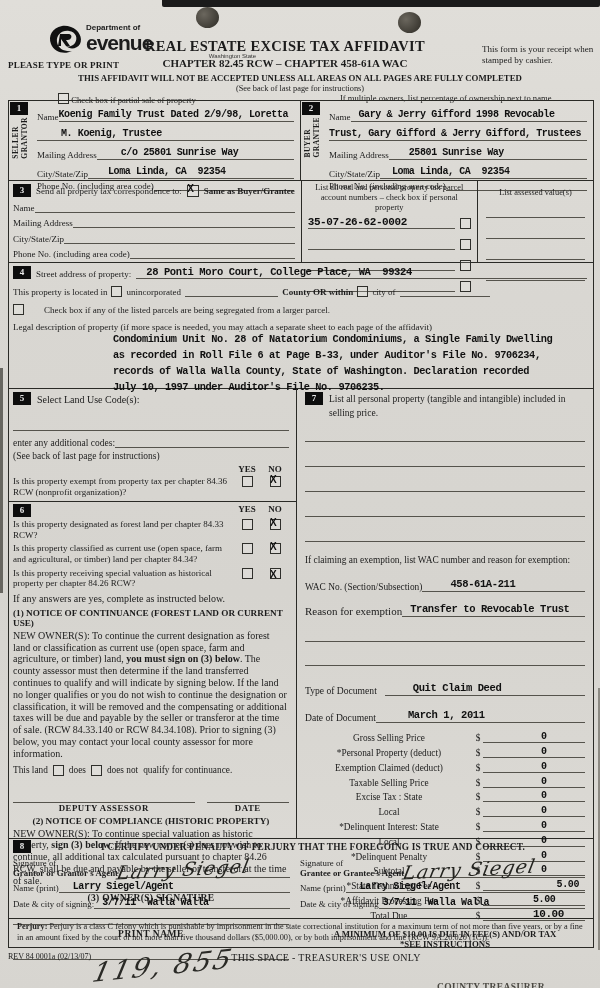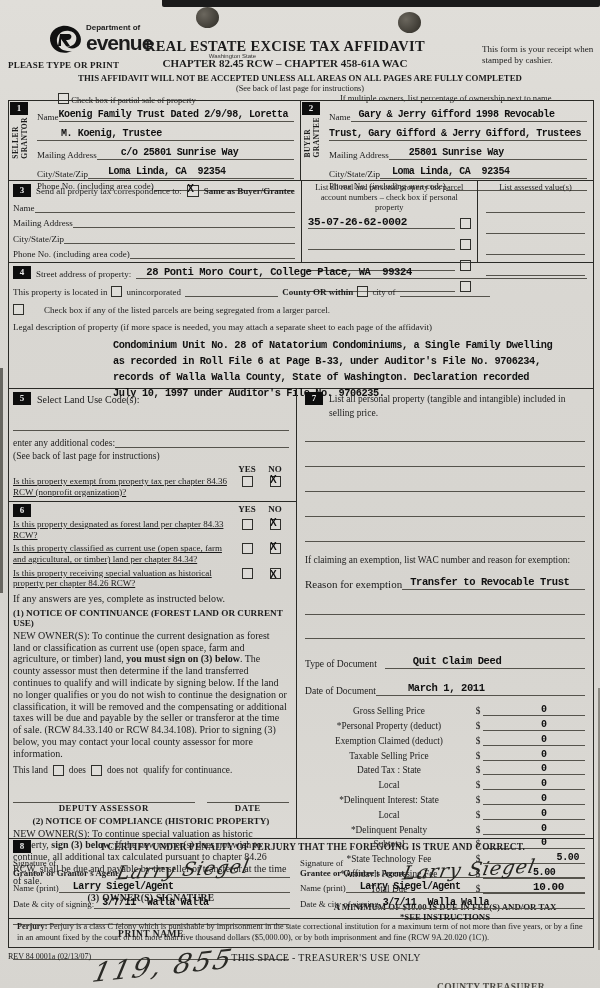--- a/index.html
+++ b/index.html
@@ -72,21 +72,21 @@
   
   .sec4{height:126px;border-bottom:1.4px solid #2a2a26;box-sizing:border-box;padding:3px 6px 0 4px;font-size:9px;}
   .sec4 .legal{margin-left:100px;}
   .legalline{line-height:1.55;}
 
   
   .row567{height:450px;display:flex;border-bottom:1.4px solid #2a2a26;box-sizing:border-box;}
   .lcol{width:288px;flex:none;border-right:1.2px solid #2a2a26;box-sizing:border-box;padding:3px 7px 0 4px;}
   .rcol{flex:1;box-sizing:border-box;padding:3px 8px 0 8px;}
   .yn{display:flex;font-size:9px;}
-  .yn .q{flex:1;line-height:1.18;text-decoration:underline;}
+  .yn .q{flex:1;line-height:1.18;}
   .yn .c{width:28px;text-align:center;flex:none;}
   .ynh{display:flex;font-size:9px;font-weight:bold;}
   .ynh .sp{flex:1;}
   .ynh .c{width:28px;text-align:center;flex:none;}
   .para{font-size:10px;line-height:1.18;text-align:left;margin-top:2px;}
   .bt{font-weight:bold;}
   .ctr{text-align:center;}
   .sigline2{border-bottom:1px solid #55534c;height:12px;}
 
   
@@ -260,21 +260,21 @@
         <div class="pline">
             <span class="line"></span>
             <span class="cb"></span>
           </div>
         <div class="pline">
             <span class="line"></span>
             <span class="cb"></span>
           </div>
       </div>
       <div class="s3r">
-        <div class="chdr" style="">List assessed value(s)</div>
+        <div class="chdr" style="margin-top:5px">List assessed value(s)</div>
         <div class="pline" style="margin-top:8px">
             <span class="line"></span>
           </div>
         <div class="pline">
             <span class="line"></span>
           </div>
         <div class="pline">
             <span class="line"></span>
           </div>
         <div class="pline">
@@ -298,21 +298,21 @@
         <span class="cb"></span>
         <span class="lbl">city of</span>
         <span class="line" style="max-width:90px"></span>
         <span style="flex:1"></span>
       </div>
       <div class="fl" style="gap:20px;margin-top:7px;">
         <span class="cb"></span>
         <span class="lbl">Check box if any of the listed parcels are being segregated from a larger parcel.</span>
       </div>
       <div style="margin-top:7px;font-size:9px;">Legal description of property (if more space is needed, you may attach a separate sheet to each page of the affidavit)</div>
-      <div class="legal" style="margin-top:6px;">
+      <div class="legal" style="">
         <div class="tw legalline" style="font-size:10.3px">Condominium Unit No. 28 of Natatorium Condominiums, a Single Family Dwelling</div>
         <div class="tw legalline" style="font-size:10.3px">as recorded in Roll File 6 at Page B-33, under Auditor's File No. 9706234,</div>
         <div class="tw legalline" style="font-size:10.3px">records of Walla Walla County, State of Washington. Declaration recorded</div>
         <div class="tw legalline" style="font-size:10.3px">July 10, 1997 under Auditor's File No. 9706235.</div>
       </div>
     </div>
 
     <div class="row567">
       <div class="lcol">
 
@@ -393,20 +393,24 @@
         <div style="display:flex;gap:6px;">
           <span class="sn">7</span>
           <span style="font-size:9.5px;line-height:1.5;">List all  personal property (tangible and intangible) included in selling price.</span>
         </div>
         <div class="line" style="margin-top:9px;"></div>
         <div class="line" style="margin-top:13px;"></div>
         <div class="line" style="margin-top:13px;"></div>
         <div class="line" style="margin-top:13px;"></div>
         <div class="line" style="margin-top:13px;"></div>
         <div style="font-size:9.4px;margin-top:13px;">If claiming an exemption, list WAC number and reason for exemption:</div>
+        <div class="fl" style="margin-top:8px;">
+          <span class="lbl" style="font-size:9.4px">WAC No. (Section/Subsection)</span>
+          <span class="line"><span class="tw" style="font-size:10.5px;margin-left:28px;">458-61A-211</span></span>
+        </div>
         <div class="fl" style="margin-top:6px;">
           <span class="lbl" style="font-size:11px">Reason for exemption</span>
           <span class="line"><span class="tw" style="font-size:10.5px;margin-left:8px;">Transfer to Revocable Trust</span></span>
         </div>
         <div class="line" style="margin-top:13px;"></div>
         <div class="line" style="margin-top:12px;"></div>
         <div class="fl" style="margin-top:11px;gap:8px;">
           <span class="lbl" style="font-size:9.6px">Type of Document</span>
           <span class="line"><span class="tw" style="font-size:10.5px;margin-left:28px;">Quit Claim Deed</span></span>
         </div>
@@ -437,21 +441,21 @@
               </span>
             </div>
           <div class="feerow">
               <span class="feelbl">Taxable Selling Price</span>
               <span class="feedol">$</span>
               <span class="feeline">
                 <span class="tw feeval">0</span>
               </span>
             </div>
           <div class="feerow">
-              <span class="feelbl">Dated Tax : State</span>
+              <span class="feelbl">Excise Tax : State</span>
               <span class="feedol">$</span>
               <span class="feeline">
                 <span class="tw feeval">0</span>
               </span>
             </div>
           <div class="feerow">
               <span class="feelbl">Local</span>
               <span class="feedol">$</span>
               <span class="feeline">
                 <span class="tw feeval">0</span>

